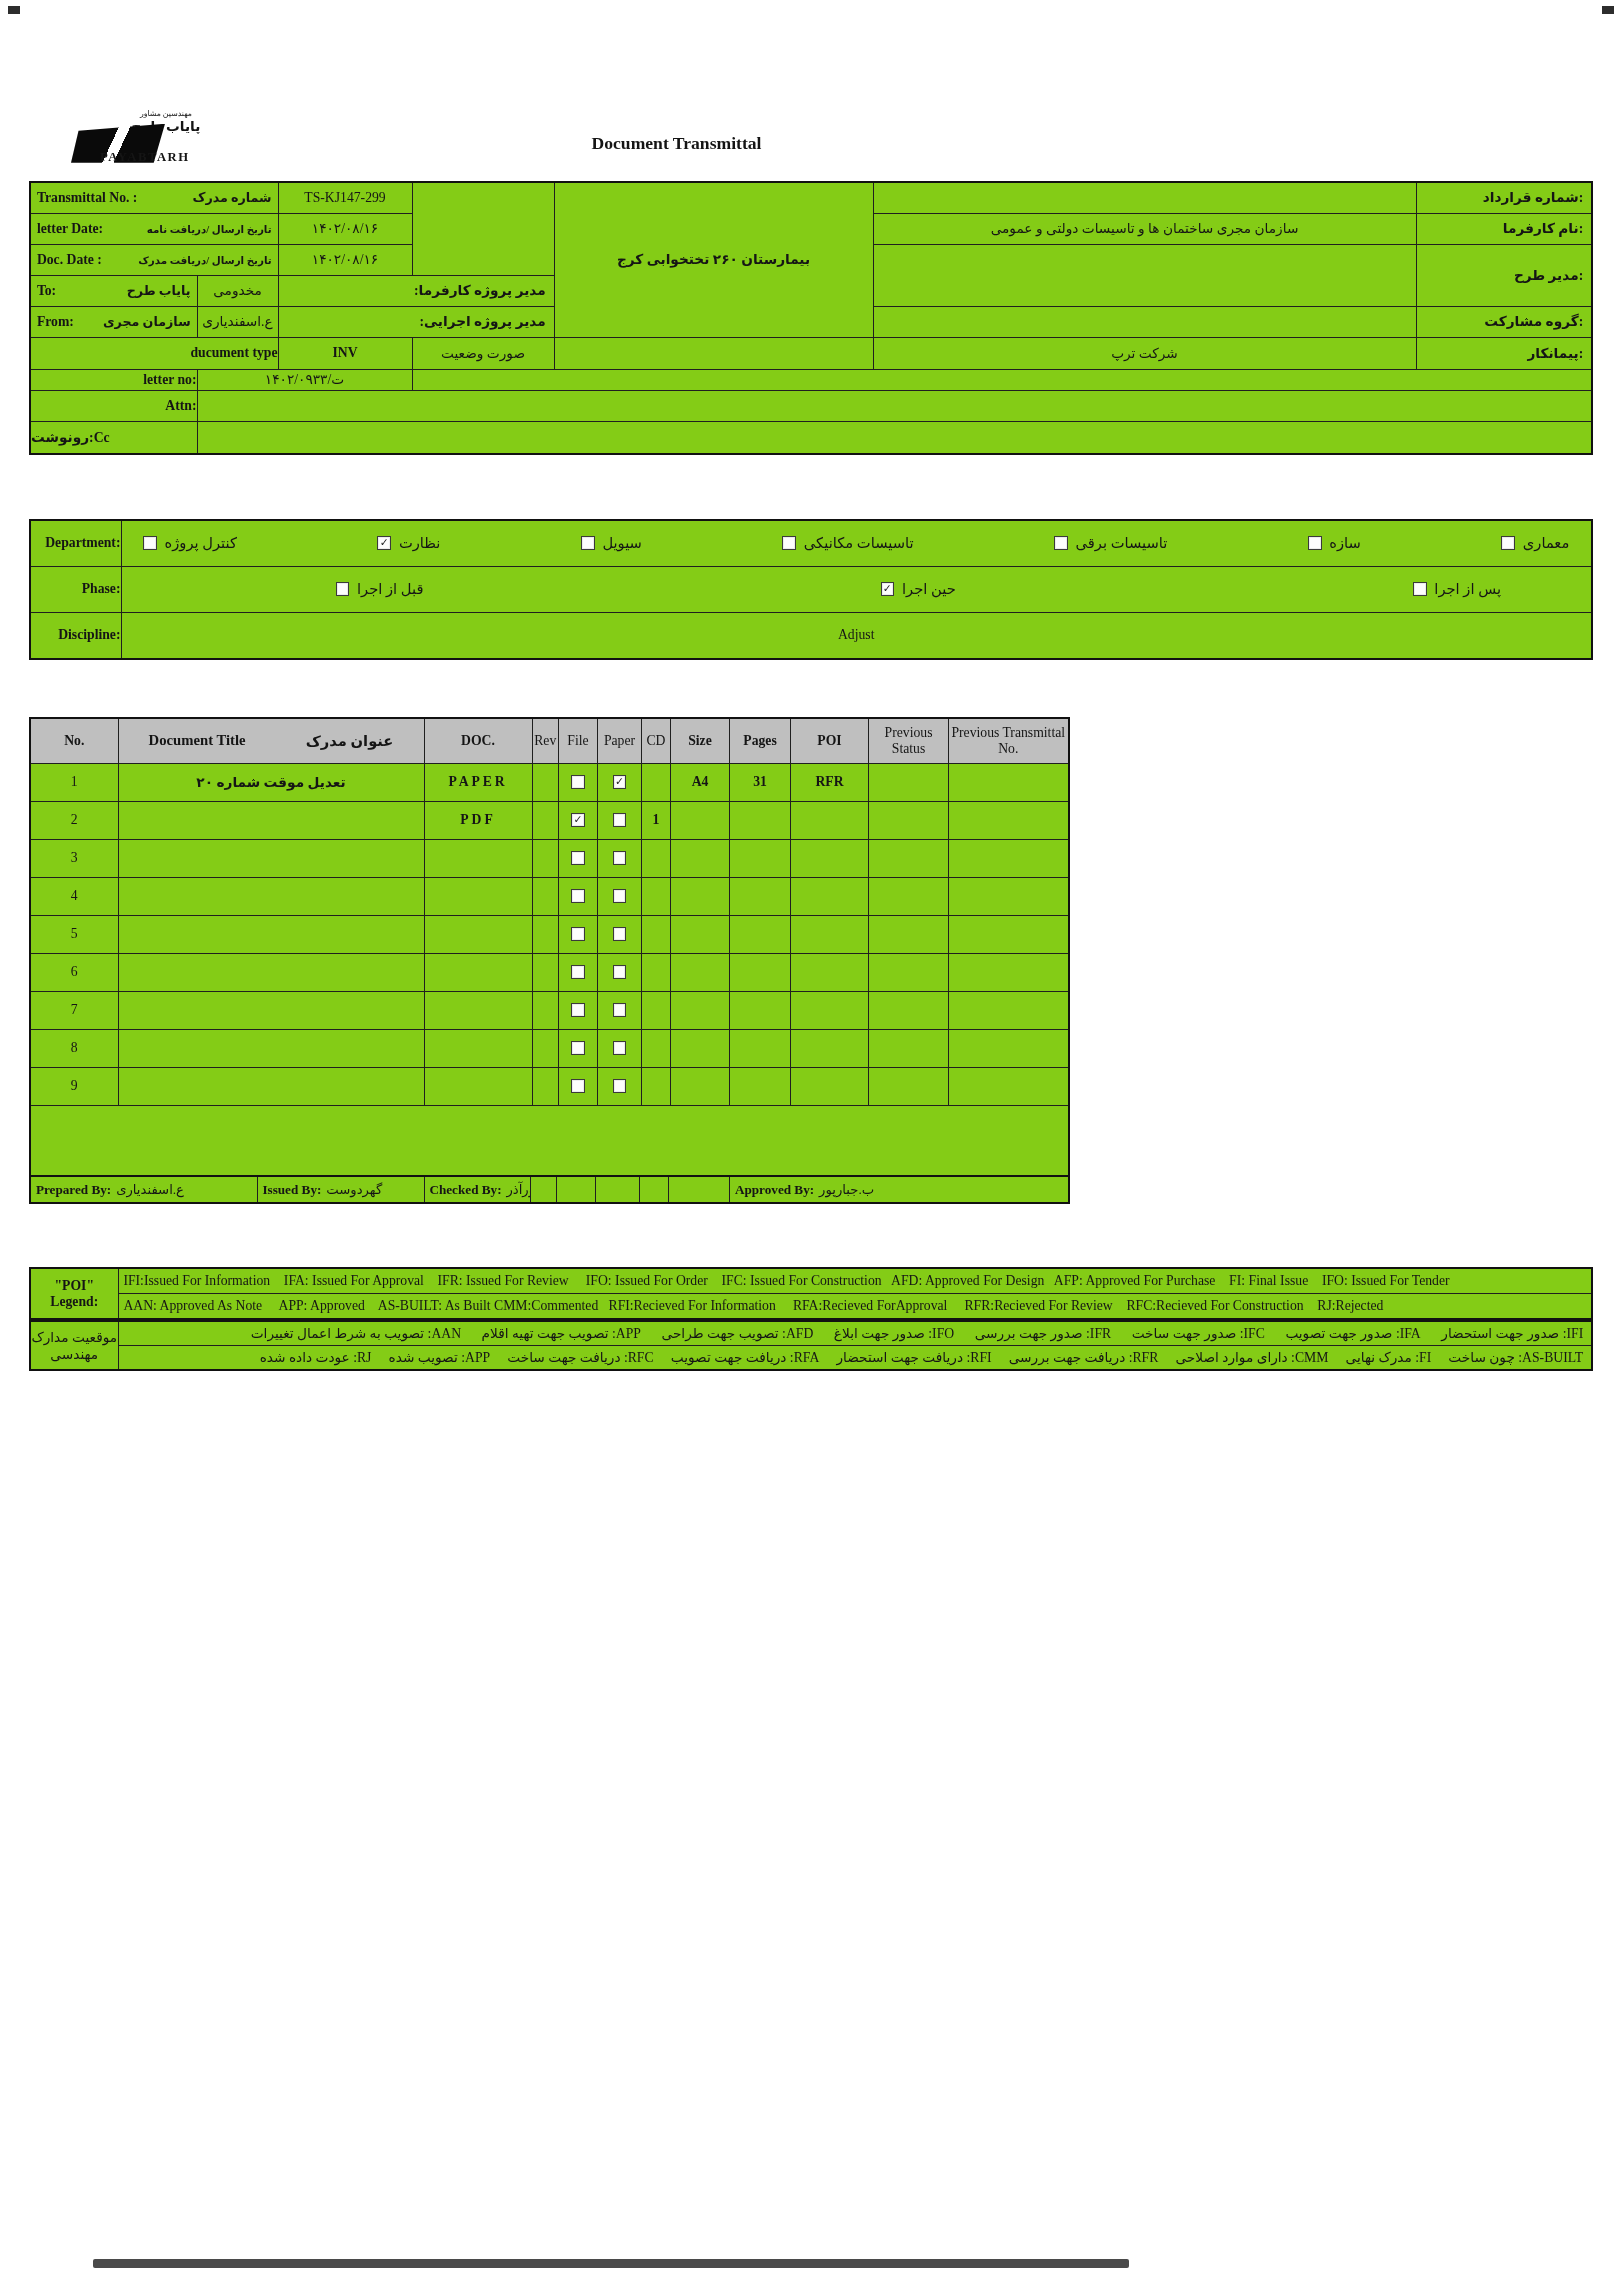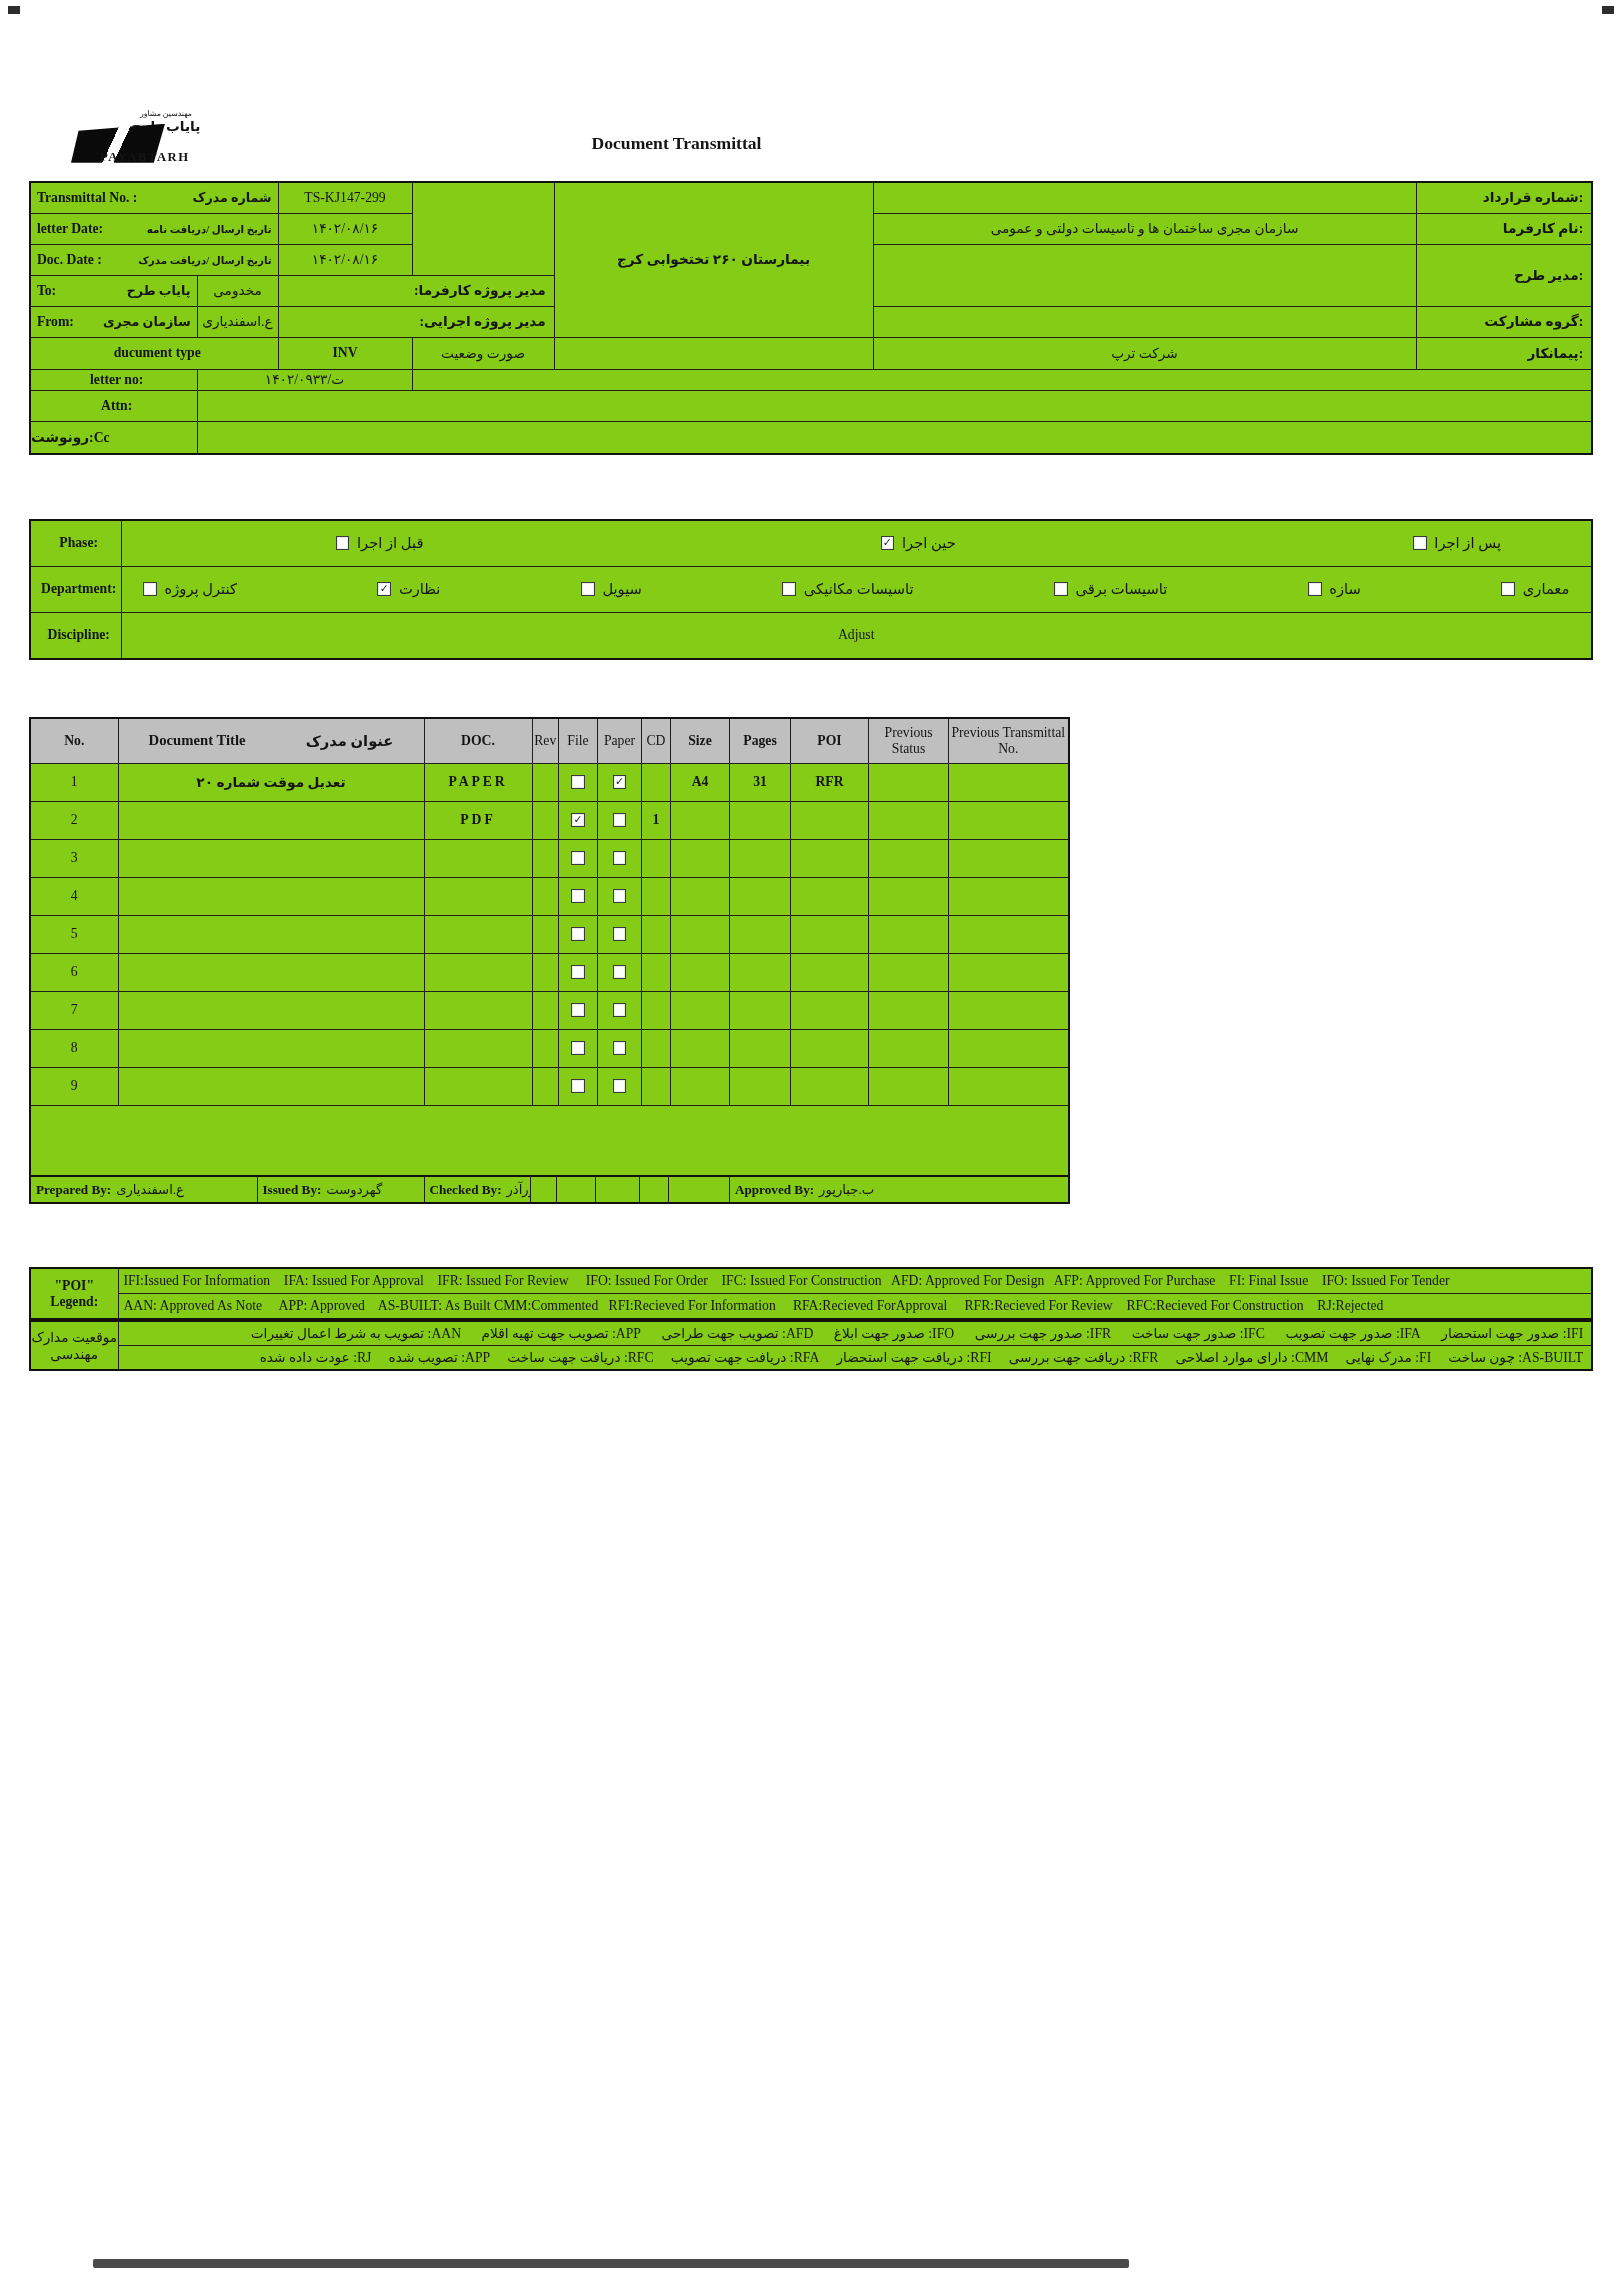--- a/index.html
+++ b/index.html
@@ -7,21 +7,21 @@
   body {
     position: relative;
     background: #ffffff;
     font-family: "Liberation Serif", "DejaVu Sans", serif;
     color: #151515;
     overflow: hidden;
   }
   table.tbl { border-collapse: collapse; table-layout: fixed; position: absolute; background:#84cc16; border:2px solid #111; }
   .tbl td { border:1px solid #1f1f1f; font-size:13.7px; vertical-align: middle; padding:0; overflow:hidden; }
   .c { text-align:center; }
-  .l { text-align:center; padding-left:5.9px !important; }
+  .l { text-align:right; padding-left:5.9px !important; }
   .r { text-align:right; padding-right:7.8px !important; }
   .b { font-weight:bold; }
   .fs10 { font-size:10.3px; }
   .fs12 { font-size:12.3px; }
   .fs13 { font-size:12.7px; }
   .fs15 { font-size:14.7px; }
   .fs16 { font-size:15.7px; }
   .sp { letter-spacing:2.9px; }
   .rtl { direction:rtl; }
   .cc-cell { direction:rtl; text-align:left; padding-left:5.9px; }
@@ -161,68 +161,68 @@
 </tbody>
   </table>
 
 <table class="tbl" style="top:519px; left:29px; width:1562px;">
   <colgroup>
       <col style="width:91px">
       <col style="width:1471px">
     </colgroup>
   <tbody>
       <tr style="height:46px">
+    <td class="l b fs16">Department:</td>
+    <td>
+      <div class="deptrow">
+        <div class="item">
+          <span>معماری</span>
+          <div class="cb"></div>
+        </div>
+        <div class="item">
+          <span>سازه</span>
+          <div class="cb"></div>
+        </div>
+        <div class="item">
+          <span>تاسیسات برقی</span>
+          <div class="cb"></div>
+        </div>
+        <div class="item">
+          <span>تاسیسات مکانیکی</span>
+          <div class="cb"></div>
+        </div>
+        <div class="item">
+          <span>سیویل</span>
+          <div class="cb"></div>
+        </div>
+        <div class="item">
+          <span>نظارت</span>
+          <div class="cb on">✓</div>
+        </div>
+        <div class="item">
+          <span>کنترل پروژه</span>
+          <div class="cb"></div>
+        </div>
+      </div>
+    </td>
+  </tr>
+  <tr style="height:46px">
     <td class="l b fs16">Phase:</td>
     <td>
       <div class="phaserow">
         <div class="item">
           <span>پس از اجرا</span>
           <div class="cb"></div>
         </div>
         <div class="item">
           <span>حین اجرا</span>
           <div class="cb on">✓</div>
         </div>
         <div class="item">
           <span>قبل از اجرا</span>
-          <div class="cb"></div>
-        </div>
-      </div>
-    </td>
-  </tr>
-  <tr style="height:46px">
-    <td class="l b fs16">Department:</td>
-    <td>
-      <div class="deptrow">
-        <div class="item">
-          <span>معماری</span>
-          <div class="cb"></div>
-        </div>
-        <div class="item">
-          <span>سازه</span>
-          <div class="cb"></div>
-        </div>
-        <div class="item">
-          <span>تاسیسات برقی</span>
-          <div class="cb"></div>
-        </div>
-        <div class="item">
-          <span>تاسیسات مکانیکی</span>
-          <div class="cb"></div>
-        </div>
-        <div class="item">
-          <span>سیویل</span>
-          <div class="cb"></div>
-        </div>
-        <div class="item">
-          <span>نظارت</span>
-          <div class="cb on">✓</div>
-        </div>
-        <div class="item">
-          <span>کنترل پروژه</span>
           <div class="cb"></div>
         </div>
       </div>
     </td>
   </tr>
   <tr style="height:47px">
     <td class="l b fs16">Discipline:</td>
     <td class="c fs16">Adjust</td>
   </tr>
 </tbody>

